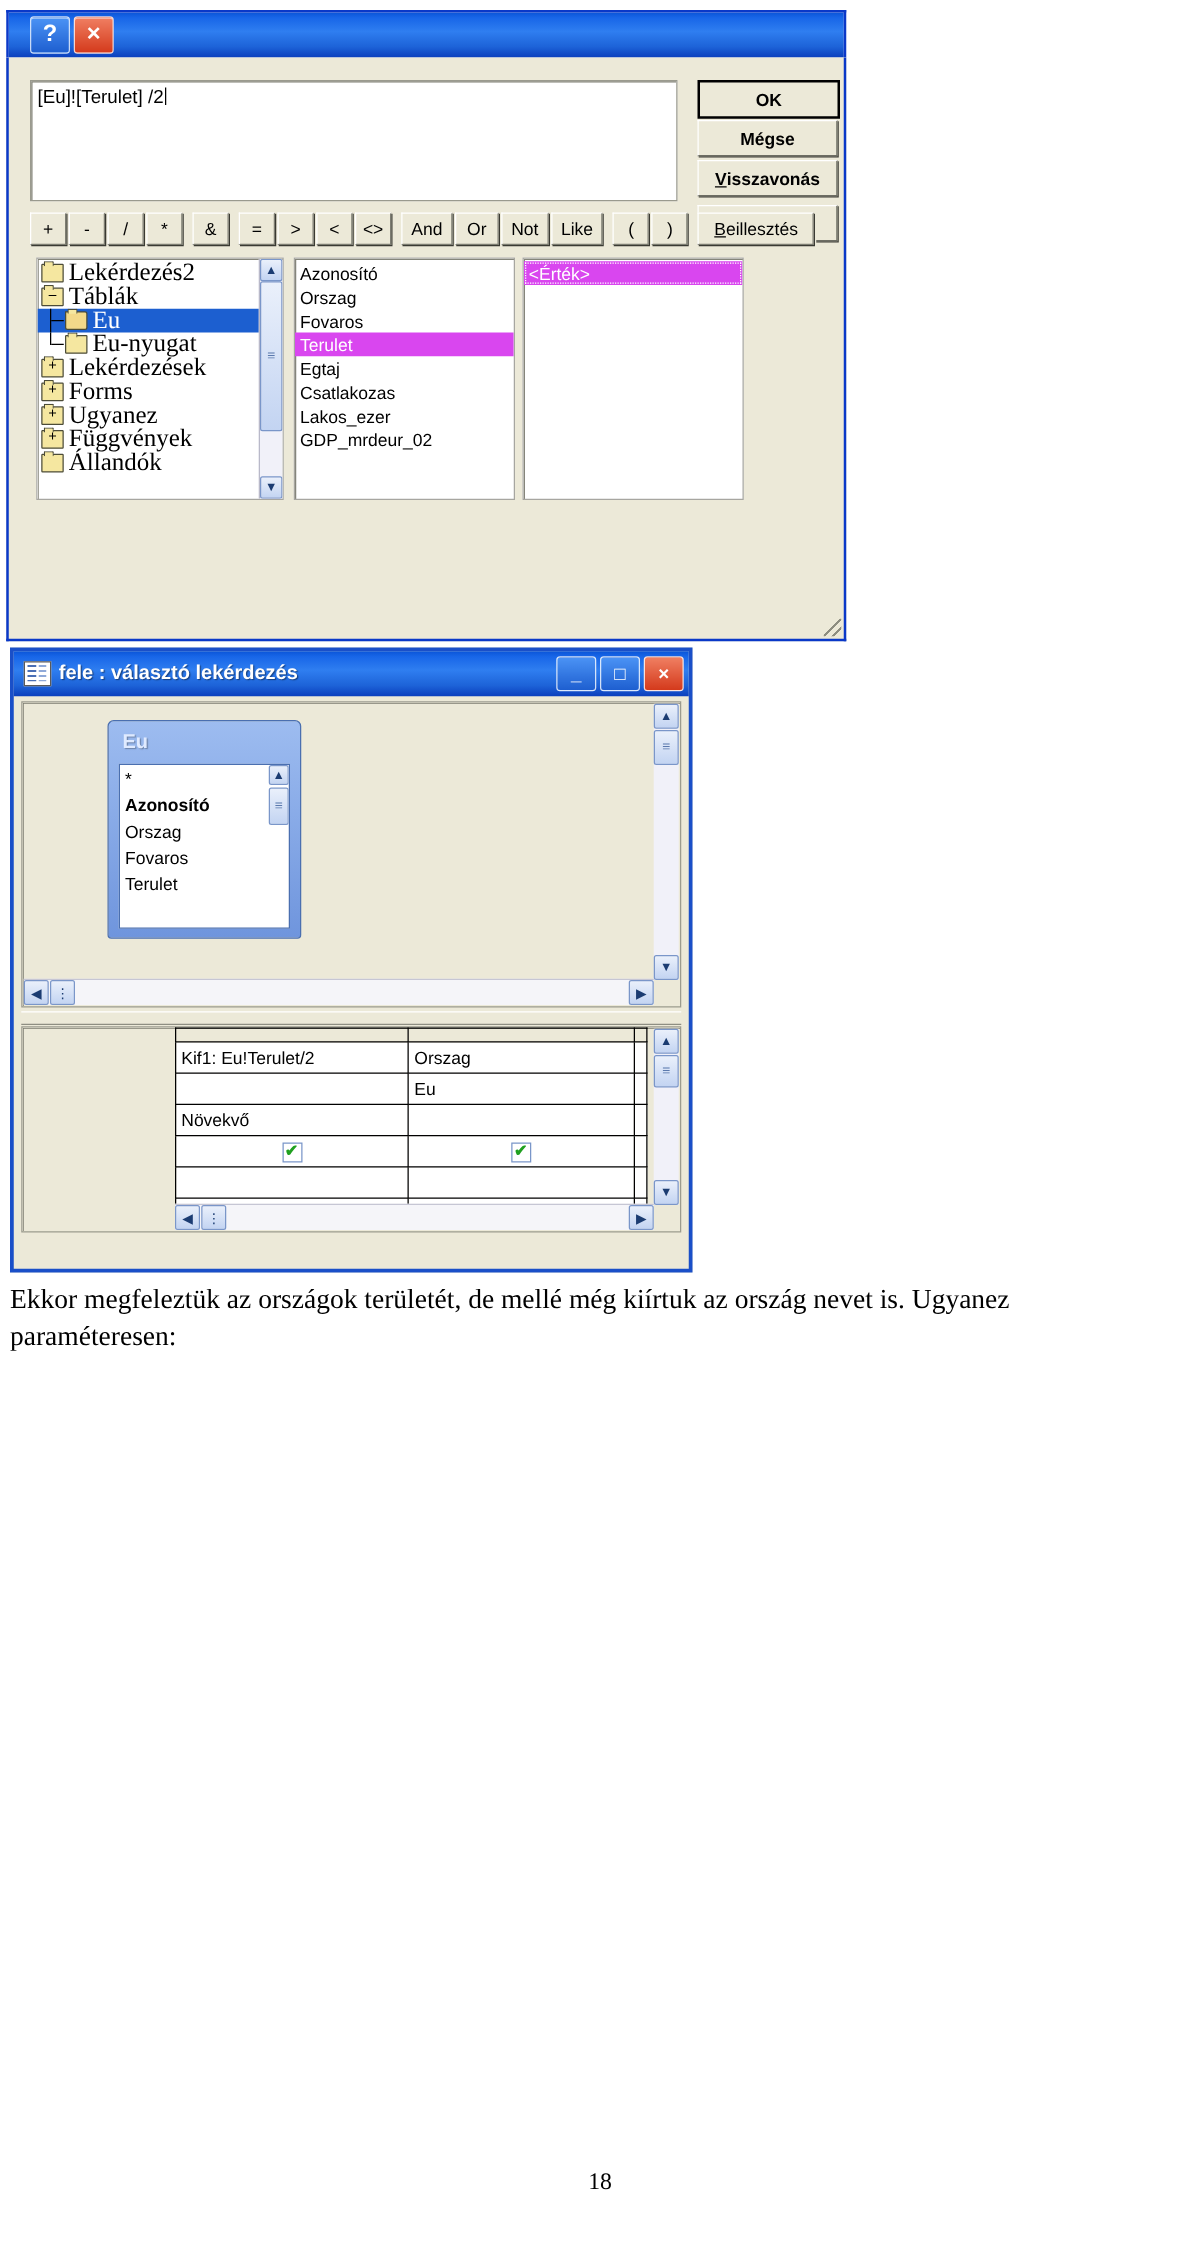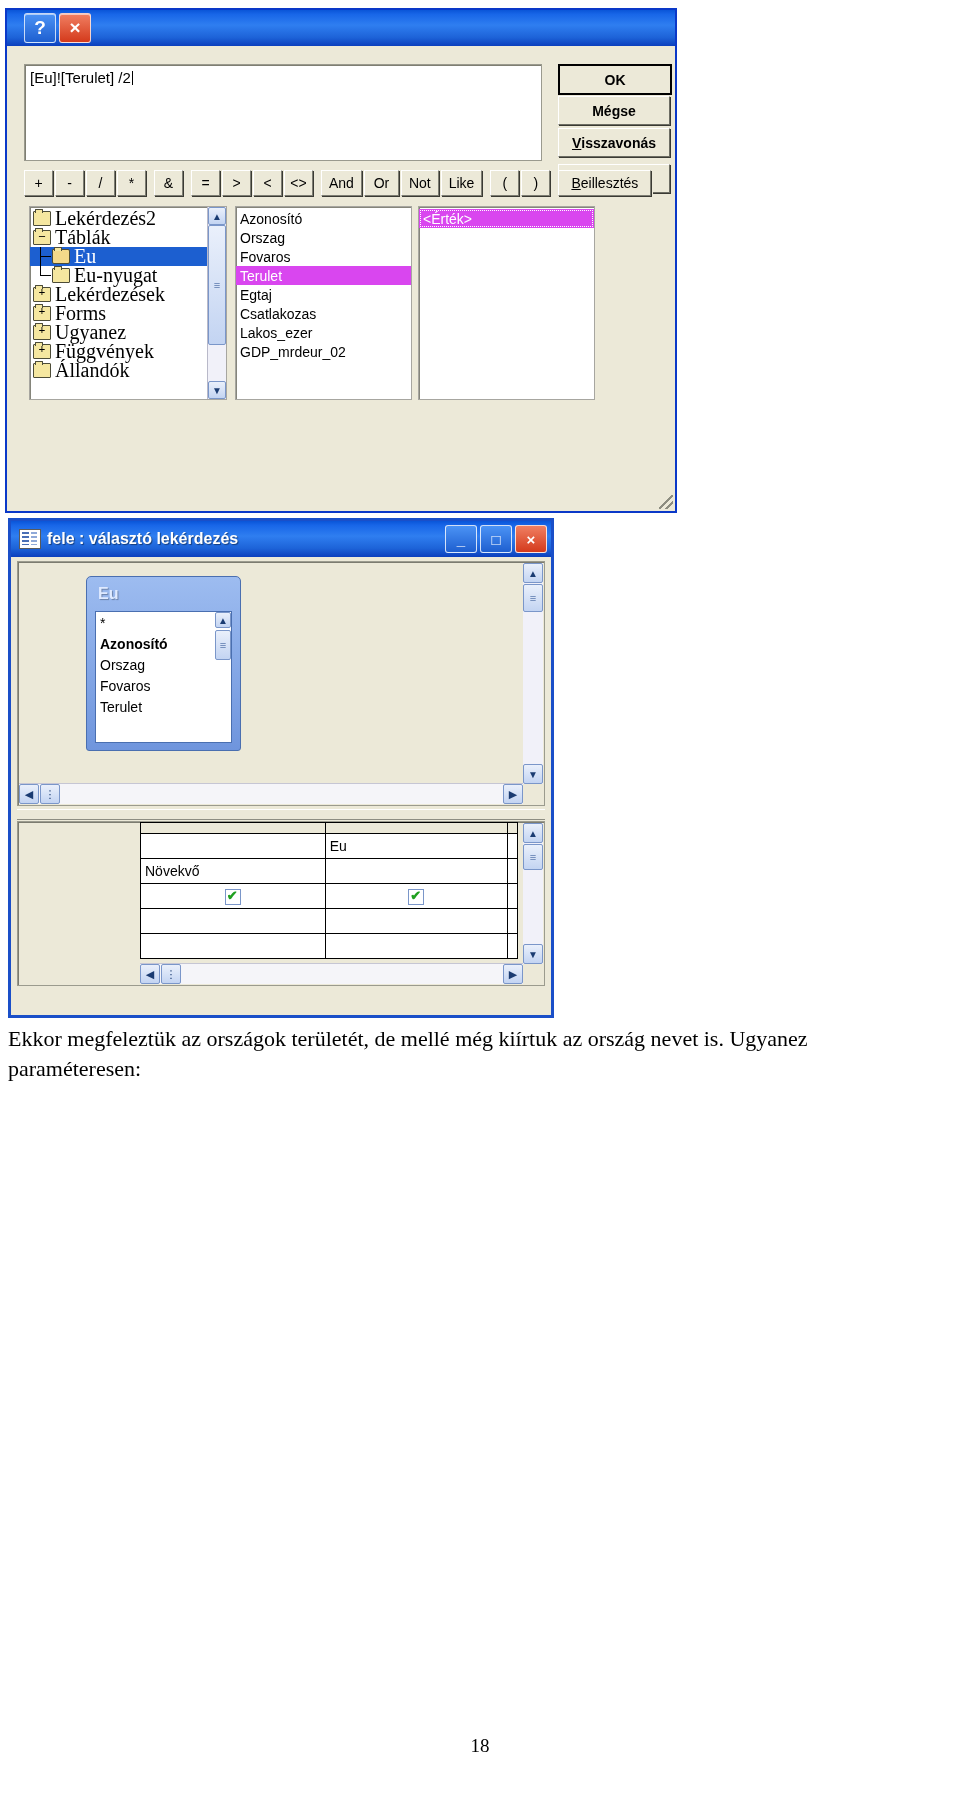--- a/index.html
+++ b/index.html
@@ -457,20 +457,25 @@
   <div id="qGridWrap">
 
     <table id="qTable">
       <tbody>
           <tr class="top">
         <td class="c1"></td>
         <td class="c2"></td>
         <td class="c3"></td>
       </tr>
       <tr>
+        <td class="c1">Kif1: Eu!Terulet/2</td>
+        <td class="c2">Orszag</td>
+        <td class="c3"></td>
+      </tr>
+      <tr>
         <td class="c1"></td>
         <td class="c2">Eu</td>
         <td class="c3"></td>
       </tr>
       <tr>
         <td class="c1">Növekvő</td>
         <td class="c2"></td>
         <td class="c3"></td>
       </tr>
       <tr>

